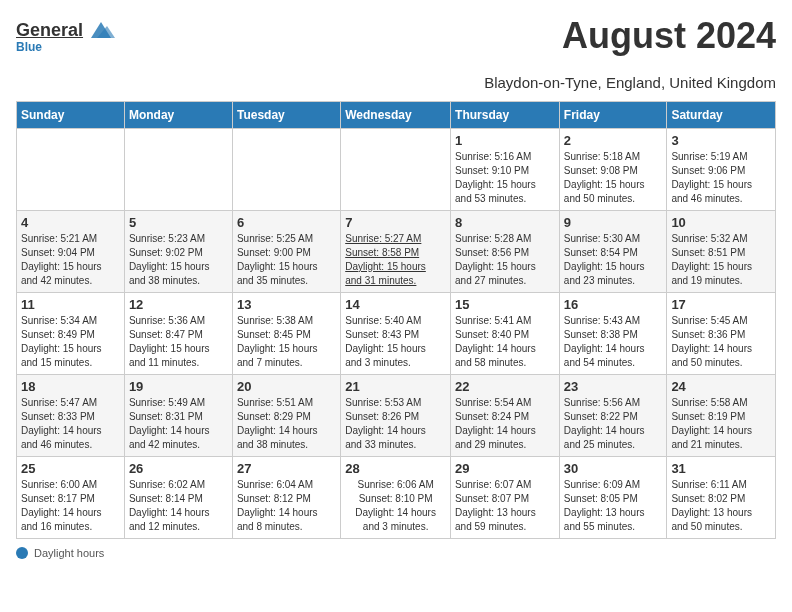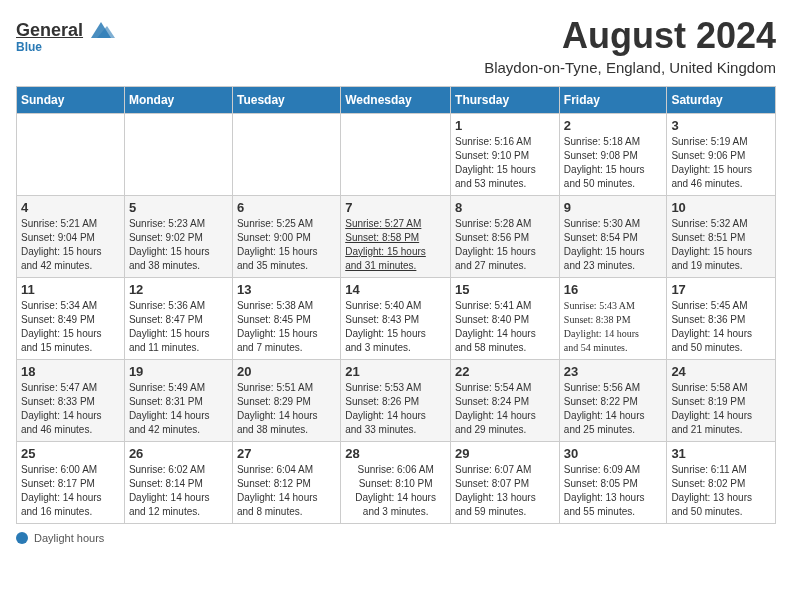--- a/index.html
+++ b/index.html
@@ -41,21 +41,21 @@
     }
     .month-year {
       font-size: 36px;
       font-weight: bold;
       color: #333;
       line-height: 1.1;
     }
     .location {
       font-size: 15px;
       color: #333;
-      margin-top: 3px;
+      margin-top: 18px;
     }
     .calendar {
       width: 100%;
       border-collapse: collapse;
       font-size: 10.5px;
     }
     .calendar th {
       background: #2a7ab5;
       color: #fff;
       padding: 6px 4px;
@@ -253,21 +253,21 @@
         </td>
         <td>
           <span class="day-number">15</span>
           <div class="day-info" style="white-space: pre-line;">Sunrise: 5:41 AM
 Sunset: 8:40 PM
 Daylight: 14 hours
 and 58 minutes.</div>
         </td>
         <td>
           <span class="day-number">16</span>
-          <div class="day-info" style="white-space: pre-line; font-family: Liberation Serif, serif;">Sunrise: 5:43 AM
+          <div class="day-info" style="white-space: pre-line;">Sunrise: 5:43 AM
 Sunset: 8:38 PM
 Daylight: 14 hours
 and 54 minutes.</div>
         </td>
         <td>
           <span class="day-number">17</span>
           <div class="day-info" style="white-space: pre-line;">Sunrise: 5:45 AM
 Sunset: 8:36 PM
 Daylight: 14 hours
 and 50 minutes.</div>

